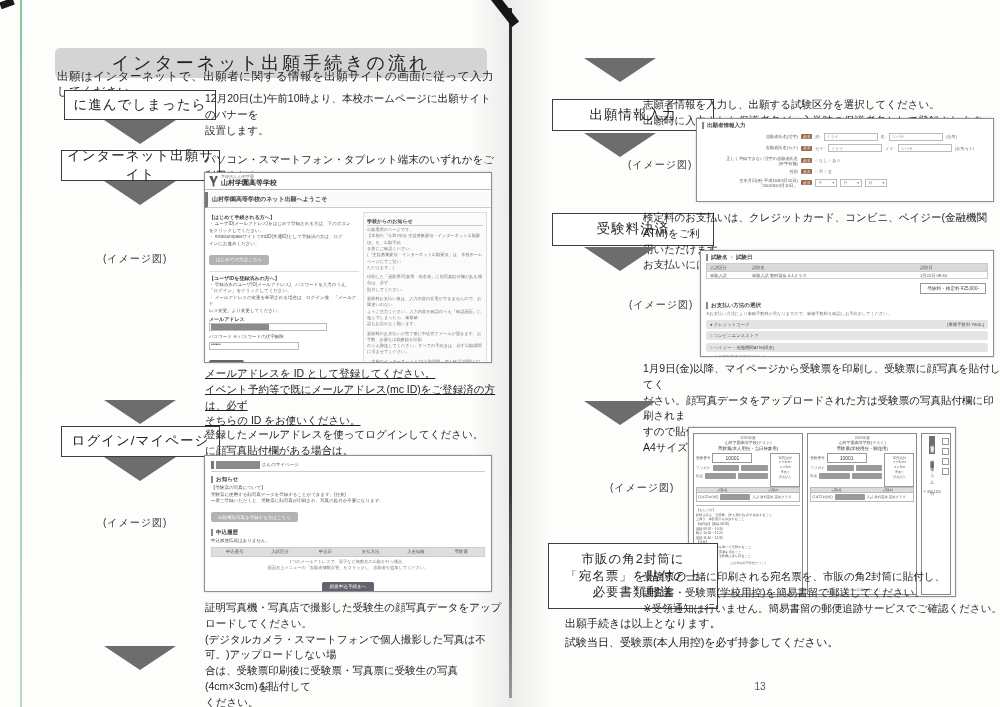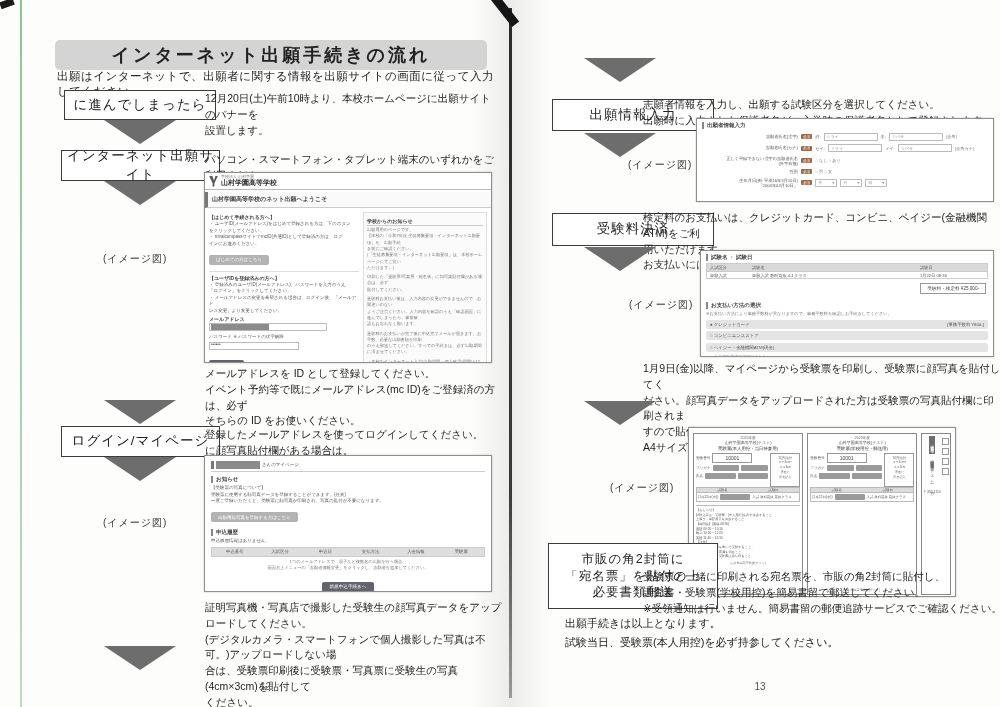--- a/index.html
+++ b/index.html
@@ -8,21 +8,21 @@
   
   .edge-line{position:absolute;left:20px;top:0;width:2px;height:707px;background:linear-gradient(#8cc49a,#a9d2b2 60%,#bcd9c2);}
   .gutter{position:absolute;left:509px;top:8px;width:3px;height:690px;background:linear-gradient(to bottom,#2a2a2a,#3a3a3a 70%,#9a9a9a);}
   .gutter-shade{position:absolute;left:470px;top:0;width:80px;height:707px;background:linear-gradient(to right,rgba(0,0,0,0),rgba(0,0,0,.07) 50%,rgba(0,0,0,0));pointer-events:none;}
   .gutter-mark{position:absolute;left:500px;top:-8px;width:9px;height:36px;background:#161616;transform:rotate(-38deg);}
   .corner-mark{position:absolute;left:0;top:0;width:14px;height:7px;background:#1b1b1b;transform:rotate(-20deg);}
   .page{position:absolute;top:0;height:707px;}
   .page-left{left:0;width:510px;}
   .page-right{left:510px;width:490px;}
   
-  .title-bar{position:absolute;left:55px;top:40px;width:432px;height:30px;background:#d4d4d4;border-radius:5px;display:flex;align-items:center;justify-content:center;font-size:18px;font-weight:bold;letter-spacing:3px;color:#222;}
+  .title-bar{position:absolute;left:55px;top:48px;width:432px;height:30px;background:#d4d4d4;border-radius:5px;display:flex;align-items:center;justify-content:center;font-size:18px;font-weight:normal;letter-spacing:3px;color:#222;}
   .intro{position:absolute;left:57px;top:69px;width:440px;font-size:11.5px;letter-spacing:.5px;color:#222;}
   
   .step-box{position:absolute;background:#fff;border:1.5px solid #3c3c3c;display:flex;align-items:center;justify-content:center;text-align:center;font-size:13.5px;letter-spacing:1px;color:#222;white-space:pre-line;line-height:1.35;}
   .arrow{position:absolute;width:0;height:0;border-left:36px solid transparent;border-right:36px solid transparent;border-top:24px solid #6d6d6d;}
   .desc{position:absolute;font-size:10.5px;line-height:1.5;color:#1d1d1d;white-space:pre-line;}
   .caption{position:absolute;font-size:10px;color:#333;letter-spacing:1px;}
   .pagenum{position:absolute;top:681px;width:60px;text-align:center;font-size:10px;color:#555;}
   .closing{position:absolute;font-size:11px;line-height:1.7;color:#1d1d1d;white-space:pre-line;}
   
   .mini{position:absolute;background:#fff;border:1px solid #8f8f8f;box-shadow:0 0 2px rgba(0,0,0,.2);overflow:hidden;box-sizing:border-box;}
@@ -168,21 +168,21 @@
 認もお忘れなく願います。</div>
           <div class="t4">受験料のお支払いが完了後に申込完了メールが届きます。お手数、必要な出願書類を印刷
 のうえ郵送してください。すべての手続きは、必ず出願期間に済ませてください。</div>
           <div class="t4">〔本校のインターネット入力(出願期間・個人確認)期間は12月20日 10:00
 (木)23:59まで〕</div>
 
         </div>
       </div>
     </div>
 
-    <div class="desc" style="left:205px;top:366px;width:295px;">メールアドレスを ID として登録してください。
+    <div class="desc" style="left:205px;top:366px;width:295px;text-decoration:underline;">メールアドレスを ID として登録してください。
 イベント予約等で既にメールアドレス(mc ID)をご登録済の方は、必ず
 そちらの ID をお使いください。</div>
     <div class="arrow" style="left:104px;top:400px;"></div>
 
     <div class="step-box" style="left:61px;top:426px;width:157px;height:29px;">ログイン/マイページ</div>
     <div class="desc" style="left:205px;top:427px;width:295px;">登録したメールアドレスを使ってログインしてください。
 に顔写真貼付欄がある場合は。</div>
     <div class="arrow" style="left:104px;top:457px;"></div>
     <div class="caption" style="left:103px;top:516px;">(イメージ図)</div>
 

